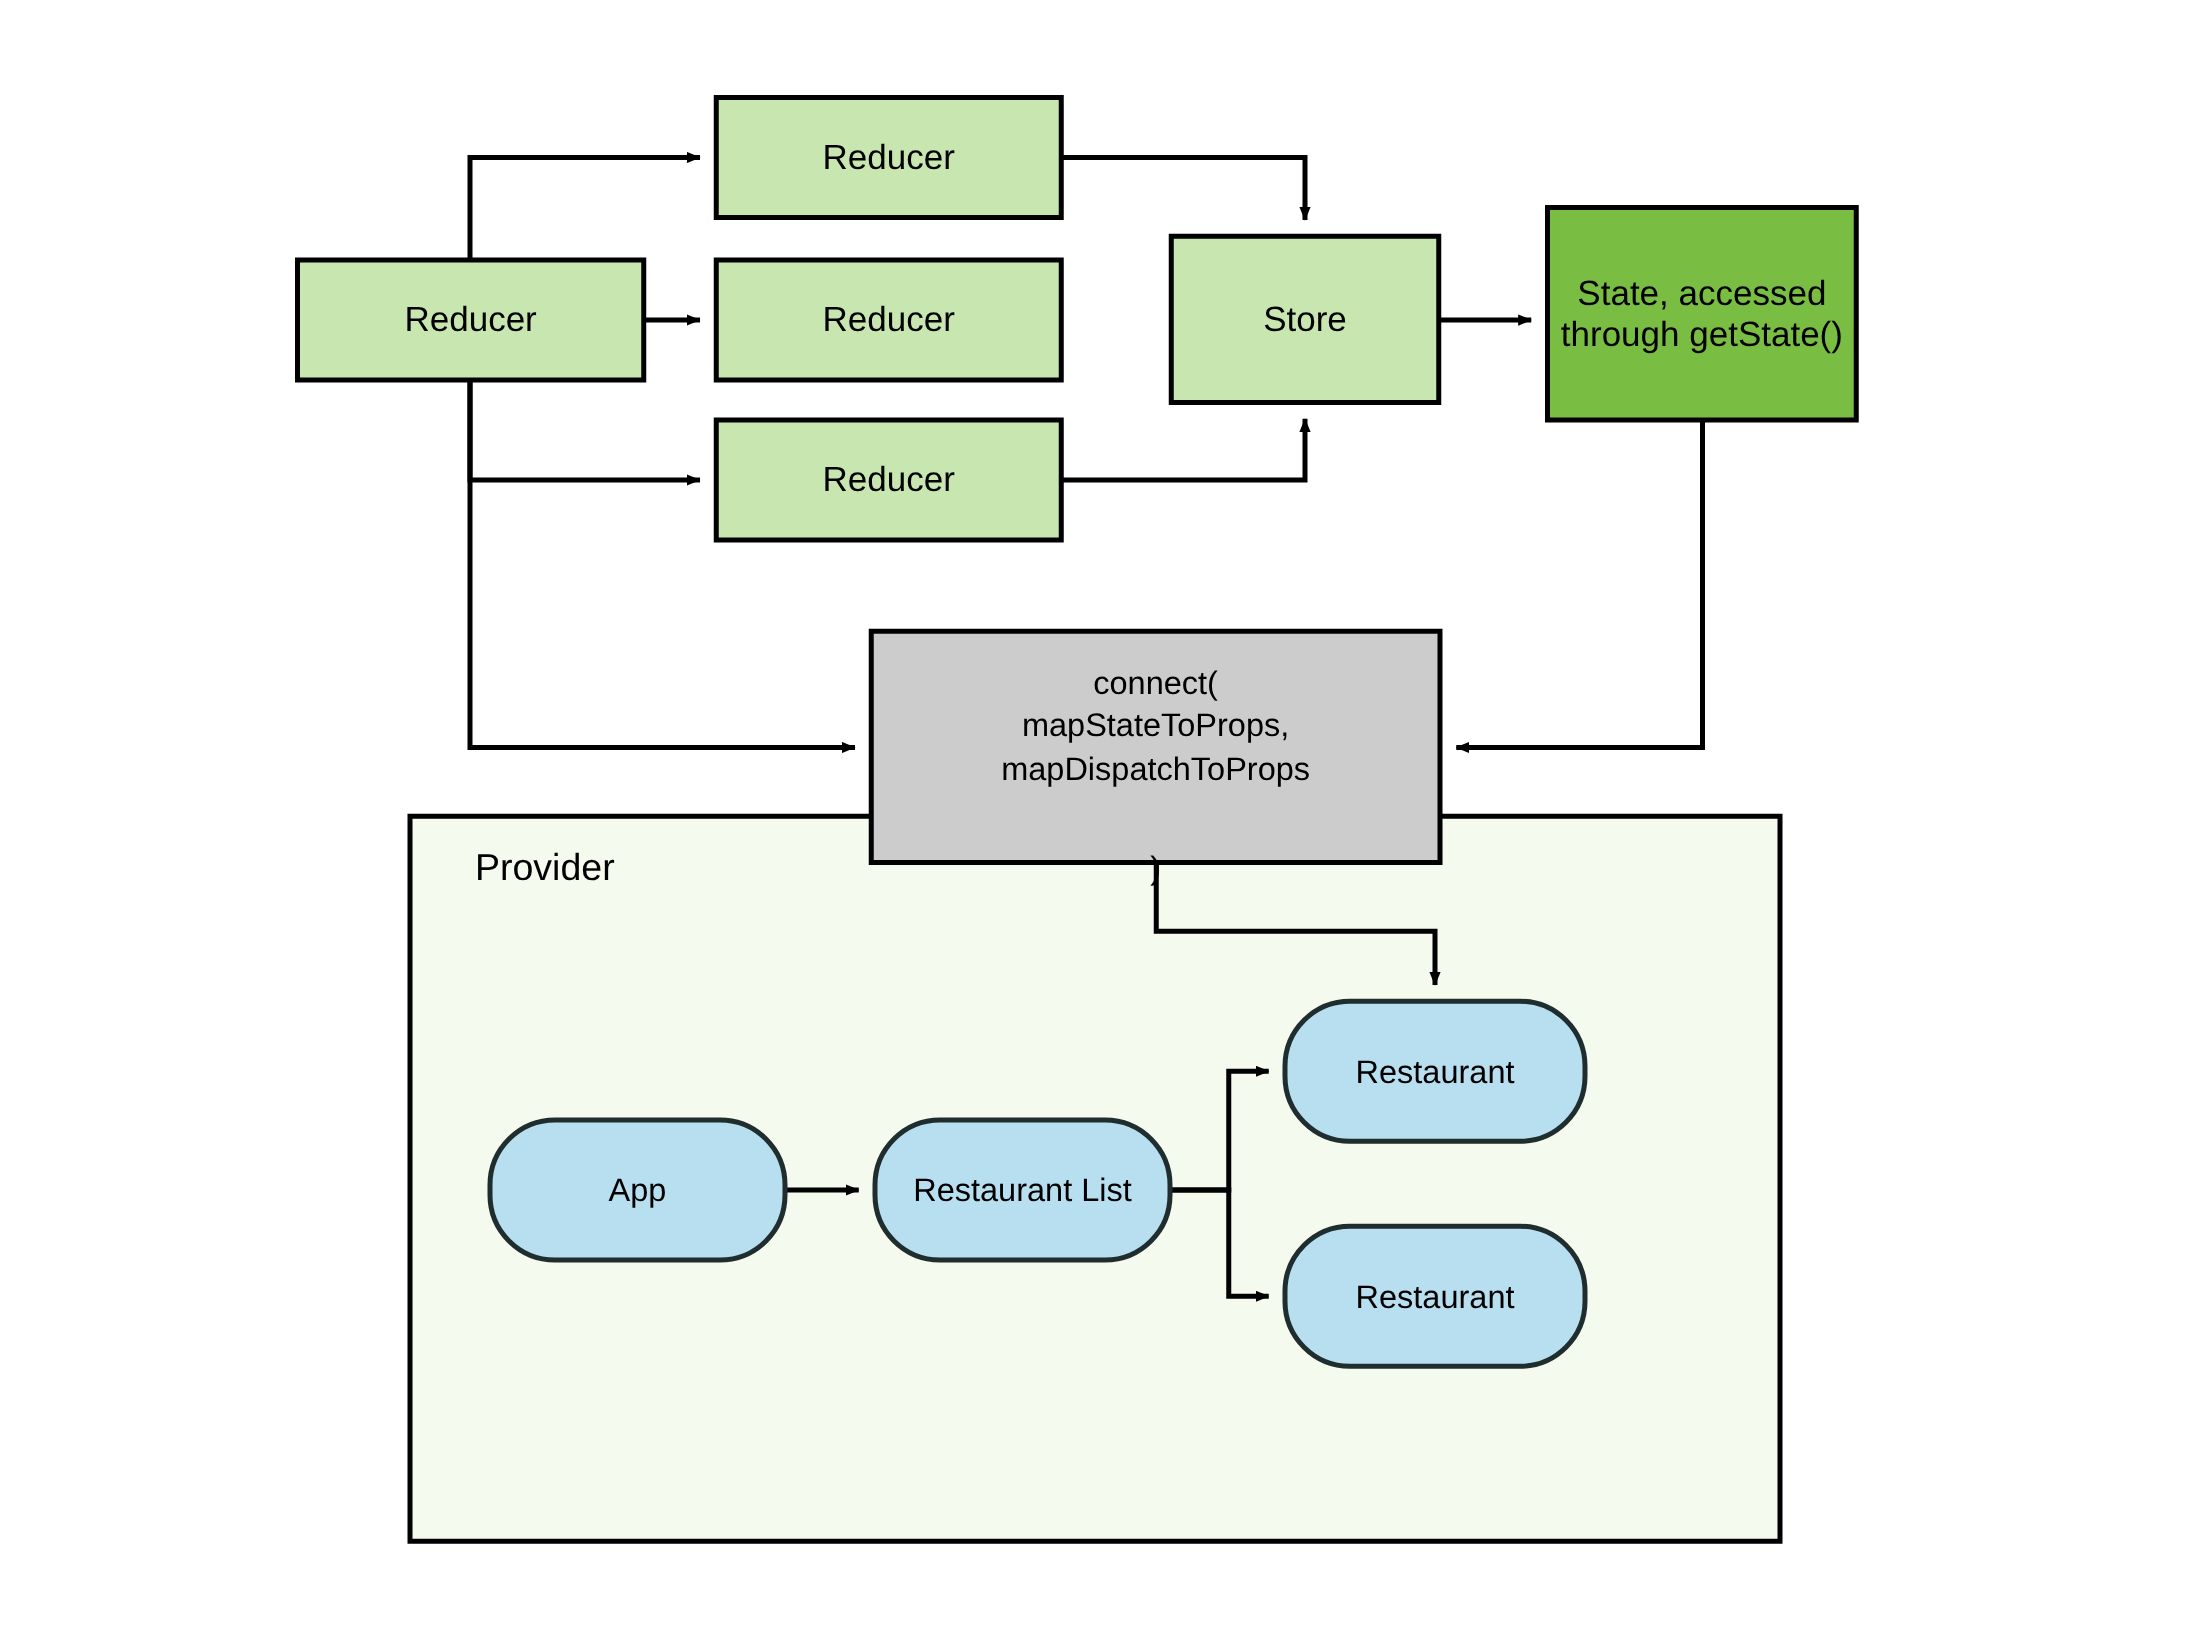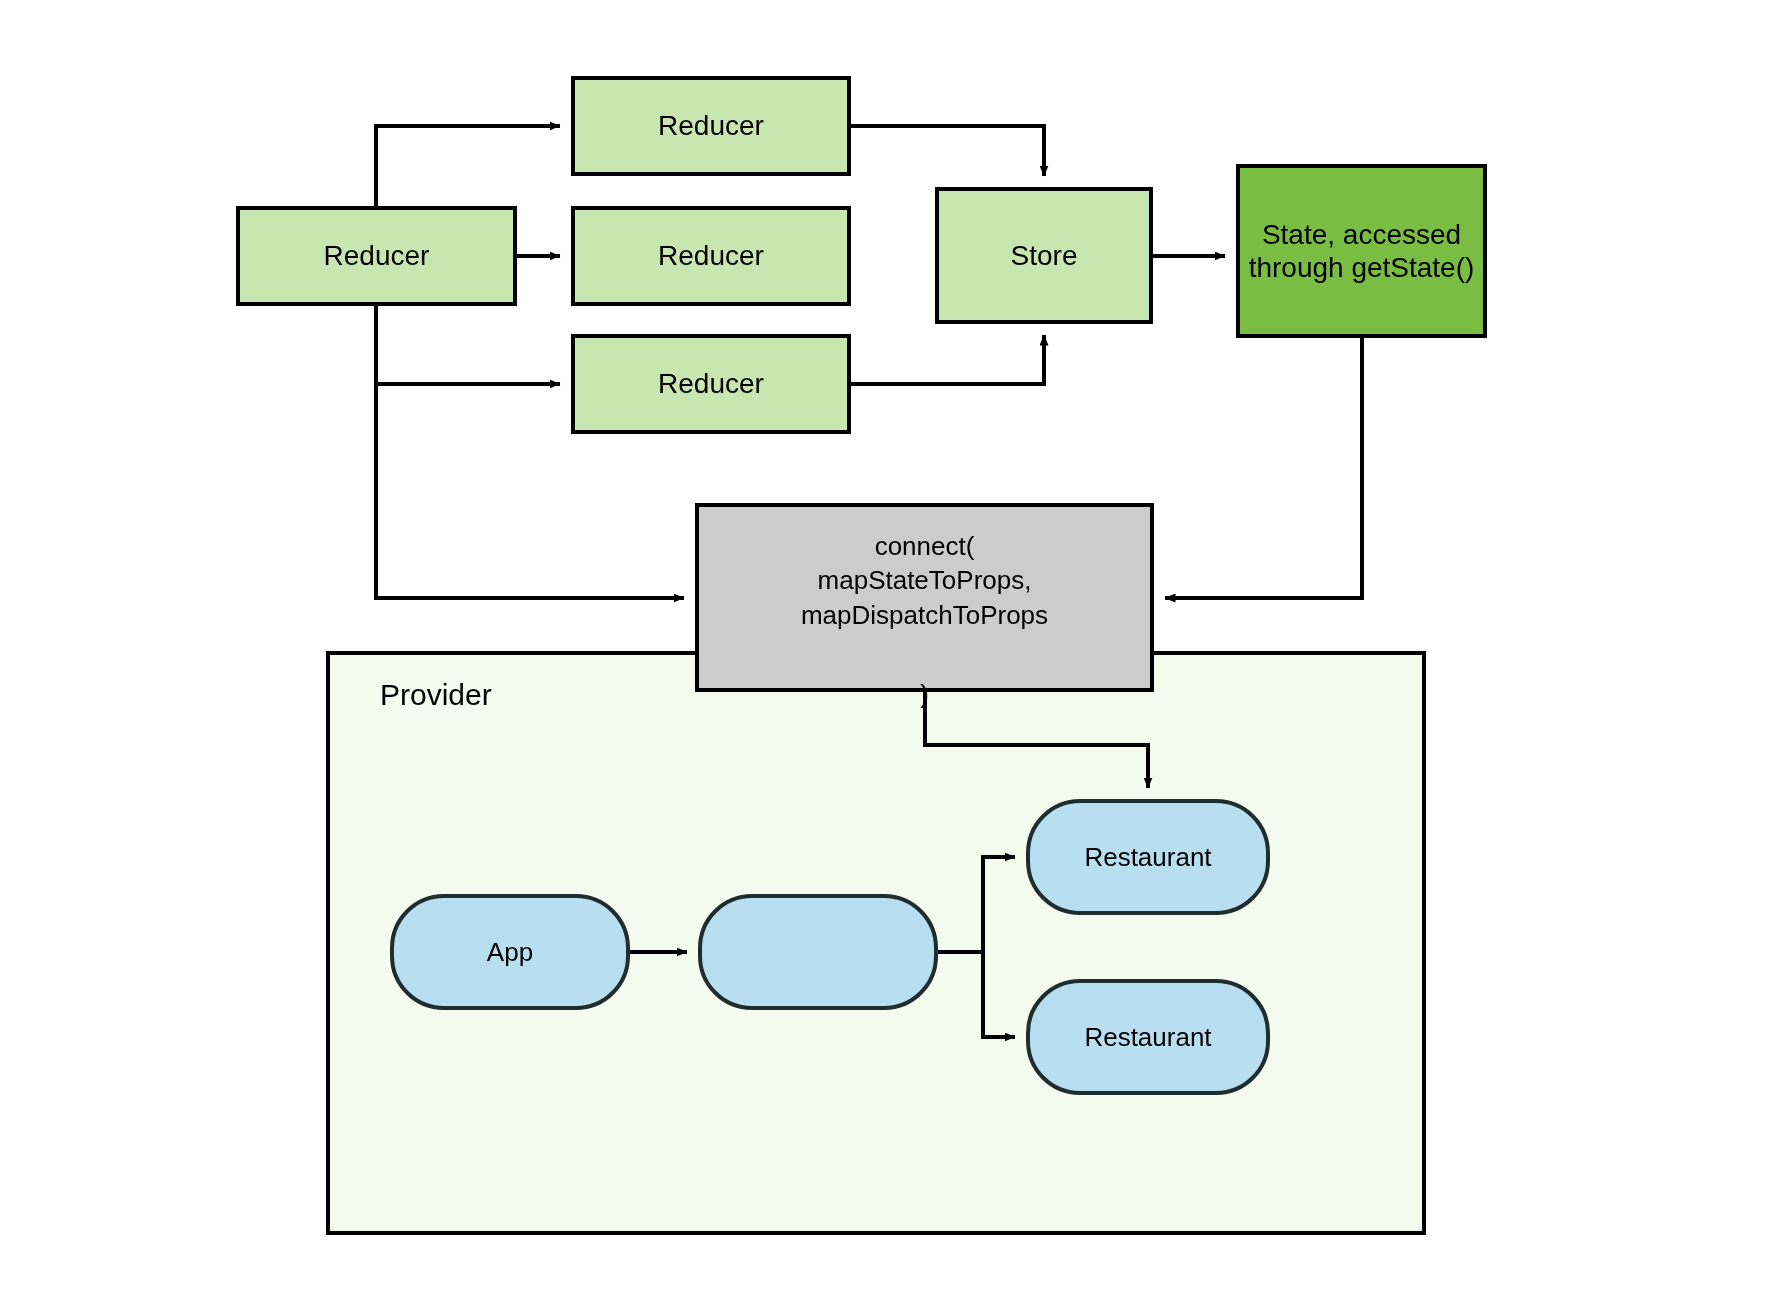--- a/index.html
+++ b/index.html
@@ -130,18 +130,19 @@
     <span class="bold">connect(</span>
     <span>mapStateToProps,</span>
     <span>mapDispatchToProps</span>
     <span class="bold">)</span>
   </div>
 
   <div class="container-title" style="left:380px; top:678px;">Provider</div>
 
   <div class="node-label lbl-26" style="left:392px; top:896px; width:236px; height:112px;">App</div>
 
+  <div class="node-label lbl-26" style="left:700px; top:896px; width:236px; height:112px;">Restaurant List</div>
 
   <div class="node-label lbl-26" style="left:1028px; top:801px; width:240px; height:112px;">Restaurant</div>
 
   <div class="node-label lbl-26" style="left:1028px; top:981px; width:240px; height:112px;">Restaurant</div>
 
 </div>
 
 </body></html>

